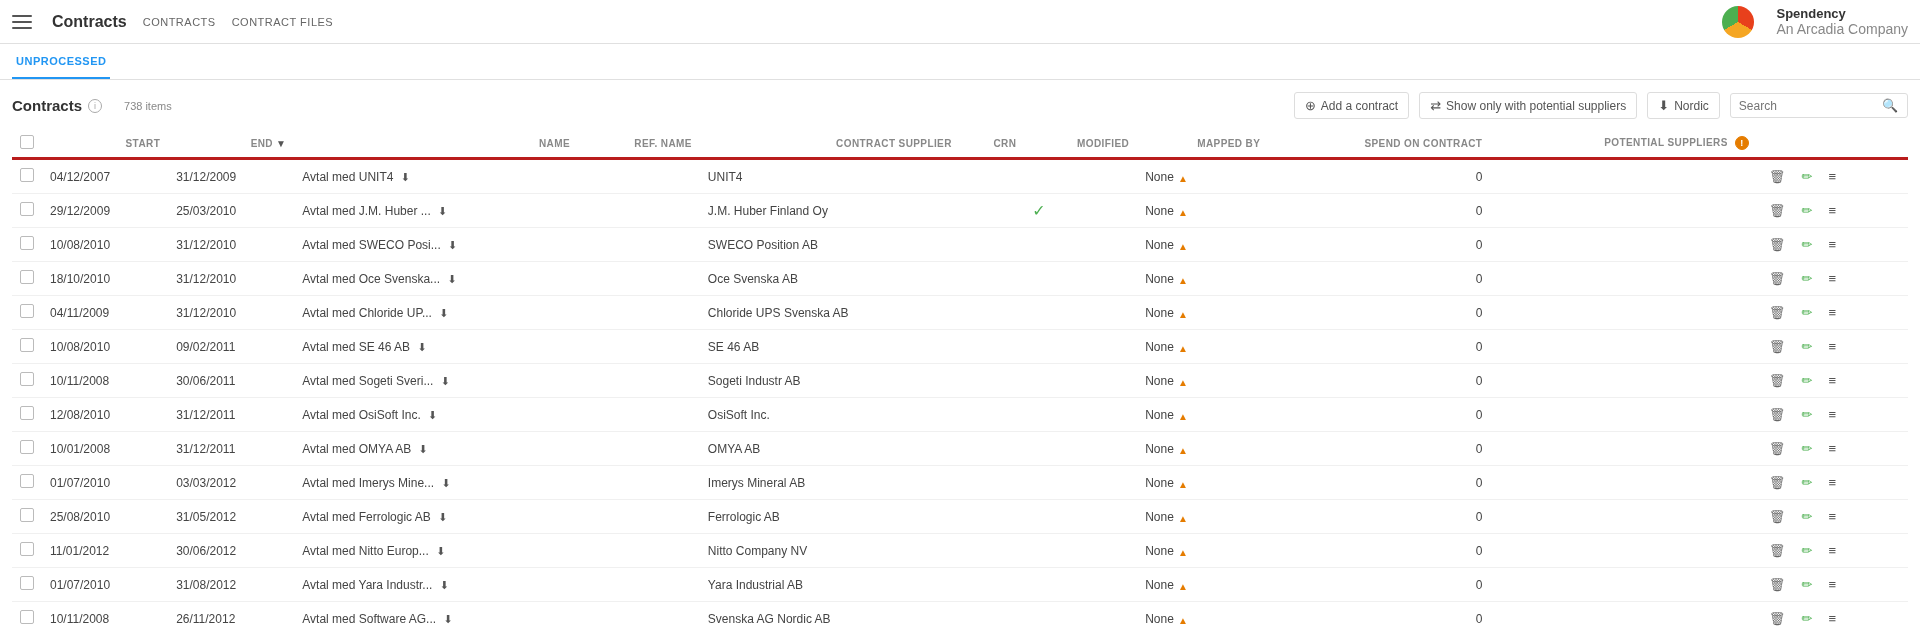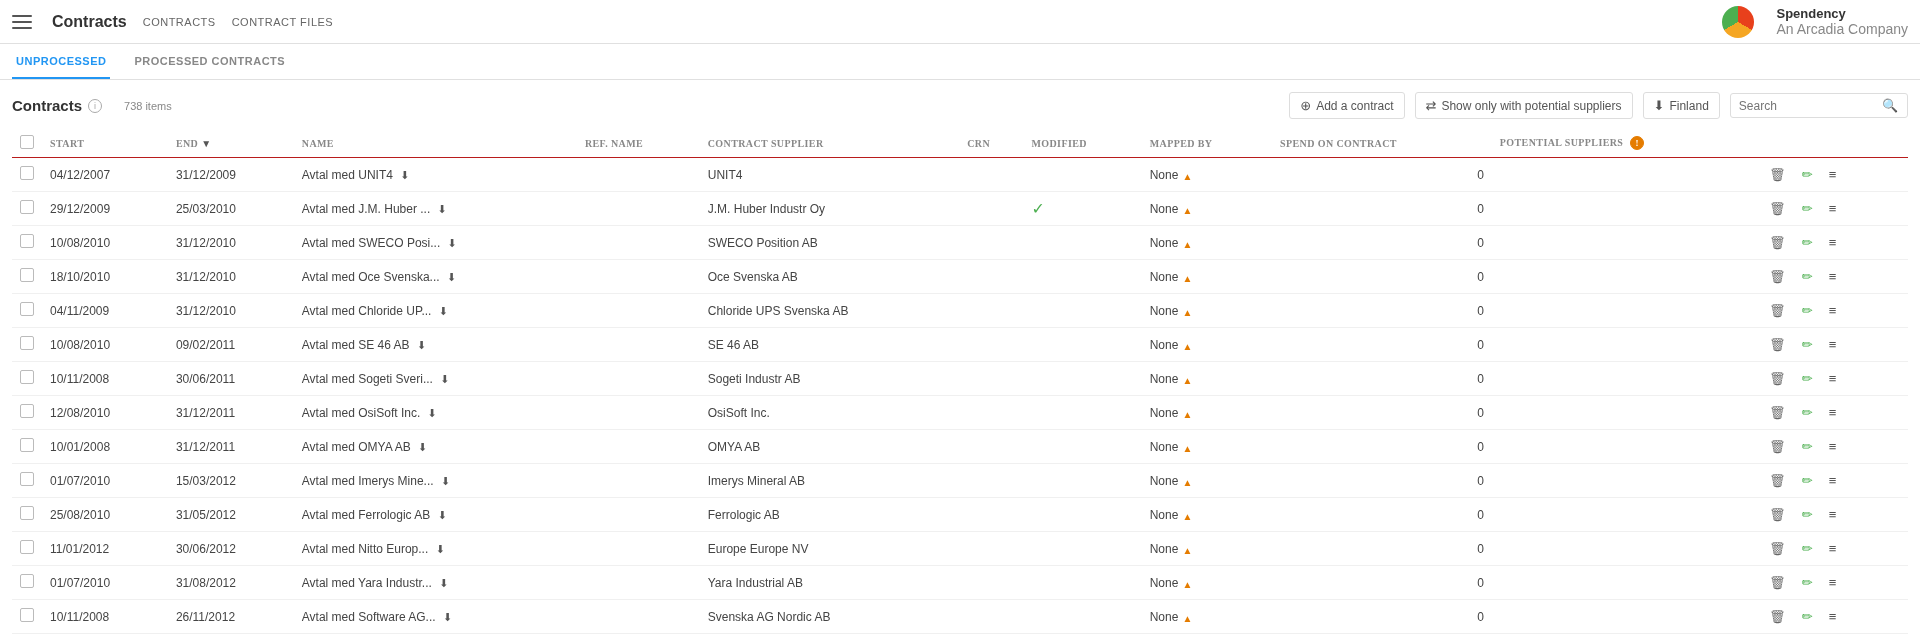--- a/index.html
+++ b/index.html
@@ -65,22 +65,22 @@
       border: none; outline: none; font-size: 12px; color: #333; width: 140px;
     }
     .search-icon-char { color: #aaa; font-size: 13px; margin-left: 4px; }
 
     
     .table-container { overflow-x: auto; }
     table { width: 100%; border-collapse: collapse; }
     thead th {
       font-size: 10px; font-weight: 600; text-transform: uppercase;
       color: #888; letter-spacing: 0.4px; padding: 6px 8px;
-      border-bottom: 1px solid #b91c1c; text-align: left;
-      white-space: nowrap; background: #fff; font-family: Liberation Serif, serif;
+      border-bottom: 3px solid #b91c1c; text-align: right;
+      white-space: nowrap; background: #fff;
     }
     thead th .sort-icon { margin-left: 3px; color: #555; }
     tbody tr { border-bottom: 1px solid #f0f0f0; }
     tbody td { padding: 7px 8px; font-size: 12px; color: #444; vertical-align: middle; white-space: nowrap; }
 
     .checkbox-cell { width: 28px; }
     .cb { width: 14px; height: 14px; border: 1px solid #bbb; border-radius: 2px; cursor: pointer; display: inline-block; }
 
     .name-cell { max-width: 200px; overflow: hidden; text-overflow: ellipsis; }
     .download-icon-char { color: #555; font-size: 11px; cursor: pointer; margin-left: 4px; }
@@ -118,23 +118,20 @@
         <span class="logo-sub">An Arcadia Company</span>
       </div>
     </div>
   </div>
 </div>
 
 <div class="sub-tabs">
   <div class="sub-tab active">
     <span>UNPROCESSED</span>
   </div>
-  <div class="sub-tab">
-    <span>PROCESSED CONTRACTS</span>
-  </div>
 </div>
 
 <div class="content">
 
   <div class="page-header">
     <div class="page-header-left">
       <span class="page-title">Contracts</span>
       <span class="info-icon">i</span>
       <span class="item-count">738 items</span>
     </div>
@@ -142,21 +139,21 @@
       <button class="action-btn">
         <span class="action-btn-icon">⊕</span>
         <span>Add a contract</span>
       </button>
       <button class="action-btn">
         <span class="action-btn-icon">⇄</span>
         <span>Show only with potential suppliers</span>
       </button>
       <button class="action-btn">
         <span class="action-btn-icon">⬇</span>
-        <span>Finland</span>
+        <span>Nordic</span>
       </button>
       <div class="search-box">
         <input type="text" placeholder="Search" style="">
         <span class="search-icon-char">🔍</span>
       </div>
     </div>
   </div>
 
   <div class="table-container">
     <table>
@@ -218,21 +215,21 @@
     <td class="checkbox-cell">
       <span class="cb"></span>
     </td>
     <td>29/12/2009</td>
     <td>25/03/2010</td>
     <td class="name-cell">
       Avtal med J.M. Huber ...
       <span class="download-icon-char">⬇</span>
     </td>
     <td></td>
-    <td>J.M. Huber Industr Oy</td>
+    <td>J.M. Huber Finland Oy</td>
     <td></td>
     <td>
       <span style="color:#4caf50;font-size:16px;">✓</span>
     </td>
     <td>
       <span class="mapped-cell">
         <span>None</span>
         <span class="warn-triangle">▲</span>
       </span>
     </td>
@@ -468,21 +465,21 @@
         <button class="row-action-btn row-action-edit" title="Edit">✏</button>
         <button class="row-action-btn row-action-filter" title="Filter">≡</button>
       </div>
     </td>
   </tr>
           <tr>
     <td class="checkbox-cell">
       <span class="cb"></span>
     </td>
     <td>01/07/2010</td>
-    <td>15/03/2012</td>
+    <td>03/03/2012</td>
     <td class="name-cell">
       Avtal med Imerys Mine...
       <span class="download-icon-char">⬇</span>
     </td>
     <td></td>
     <td>Imerys Mineral AB</td>
     <td></td>
     <td>
       
     </td>
@@ -538,21 +535,21 @@
     <td class="checkbox-cell">
       <span class="cb"></span>
     </td>
     <td>11/01/2012</td>
     <td>30/06/2012</td>
     <td class="name-cell">
       Avtal med Nitto Europ...
       <span class="download-icon-char">⬇</span>
     </td>
     <td></td>
-    <td>Europe Europe NV</td>
+    <td>Nitto Company NV</td>
     <td></td>
     <td>
       
     </td>
     <td>
       <span class="mapped-cell">
         <span>None</span>
         <span class="warn-triangle">▲</span>
       </span>
     </td>

